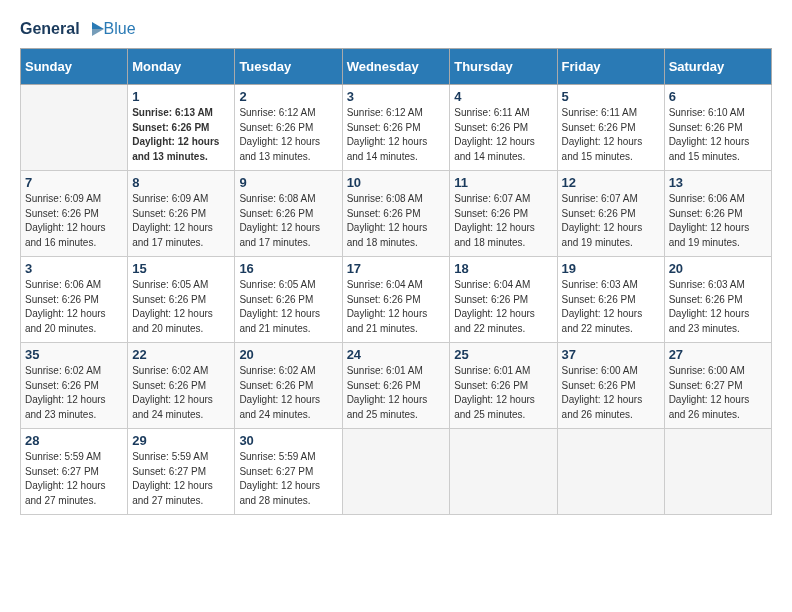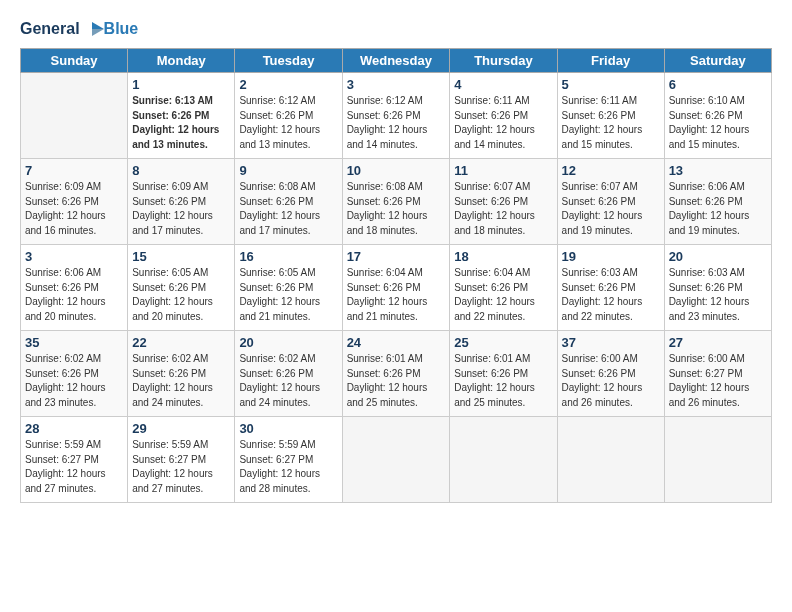--- a/index.html
+++ b/index.html
@@ -36,22 +36,22 @@
     table {
       width: 100%;
       border-collapse: collapse;
       font-size: 11px;
     }
     thead tr th {
       background-color: #2a7ab5;
       color: #fff;
       font-size: 13px;
       font-weight: bold;
-      padding: 4px 4px;
-      text-align: center;
+      padding: 10px 4px;
+      text-align: left;
       border: 1px solid #aaa;
     }
     tbody tr td {
       border: 1px solid #ccc;
       vertical-align: top;
       padding: 4px 4px 6px 4px;
       width: 108px;
       min-height: 80px;
       background: #fff;
     }
@@ -79,21 +79,21 @@
 <div class="header">
   <div class="logo">
 <div style="display:flex;flex-direction:row;line-height:1.1;">
   <div style="display:flex;align-items:center;gap:2px;">
     <span style="font-size:16px;font-weight:bold;color:#1a3a5c;">General</span>
     <svg width="22" height="18" viewBox="0 0 22 18">
       <polygon points="10,2 22,9 10,9" fill="#2a7ab5"></polygon>
       <polygon points="10,9 22,9 10,16" fill="#1a5c8a" opacity="0.6"></polygon>
     </svg>
   </div>
-  <span style="font-size:16px;font-weight:bold;color:#2a7ab5;">Blue</span>
+  <span style="font-size:16px;font-weight:normal;color:#2a7ab5;">Blue</span>
 </div>
 </div>
   <div class="title-block">
     <div class="month-title"></div>
     <div class="location"></div>
   </div>
 </div>
 
 <table>
   <thead>

